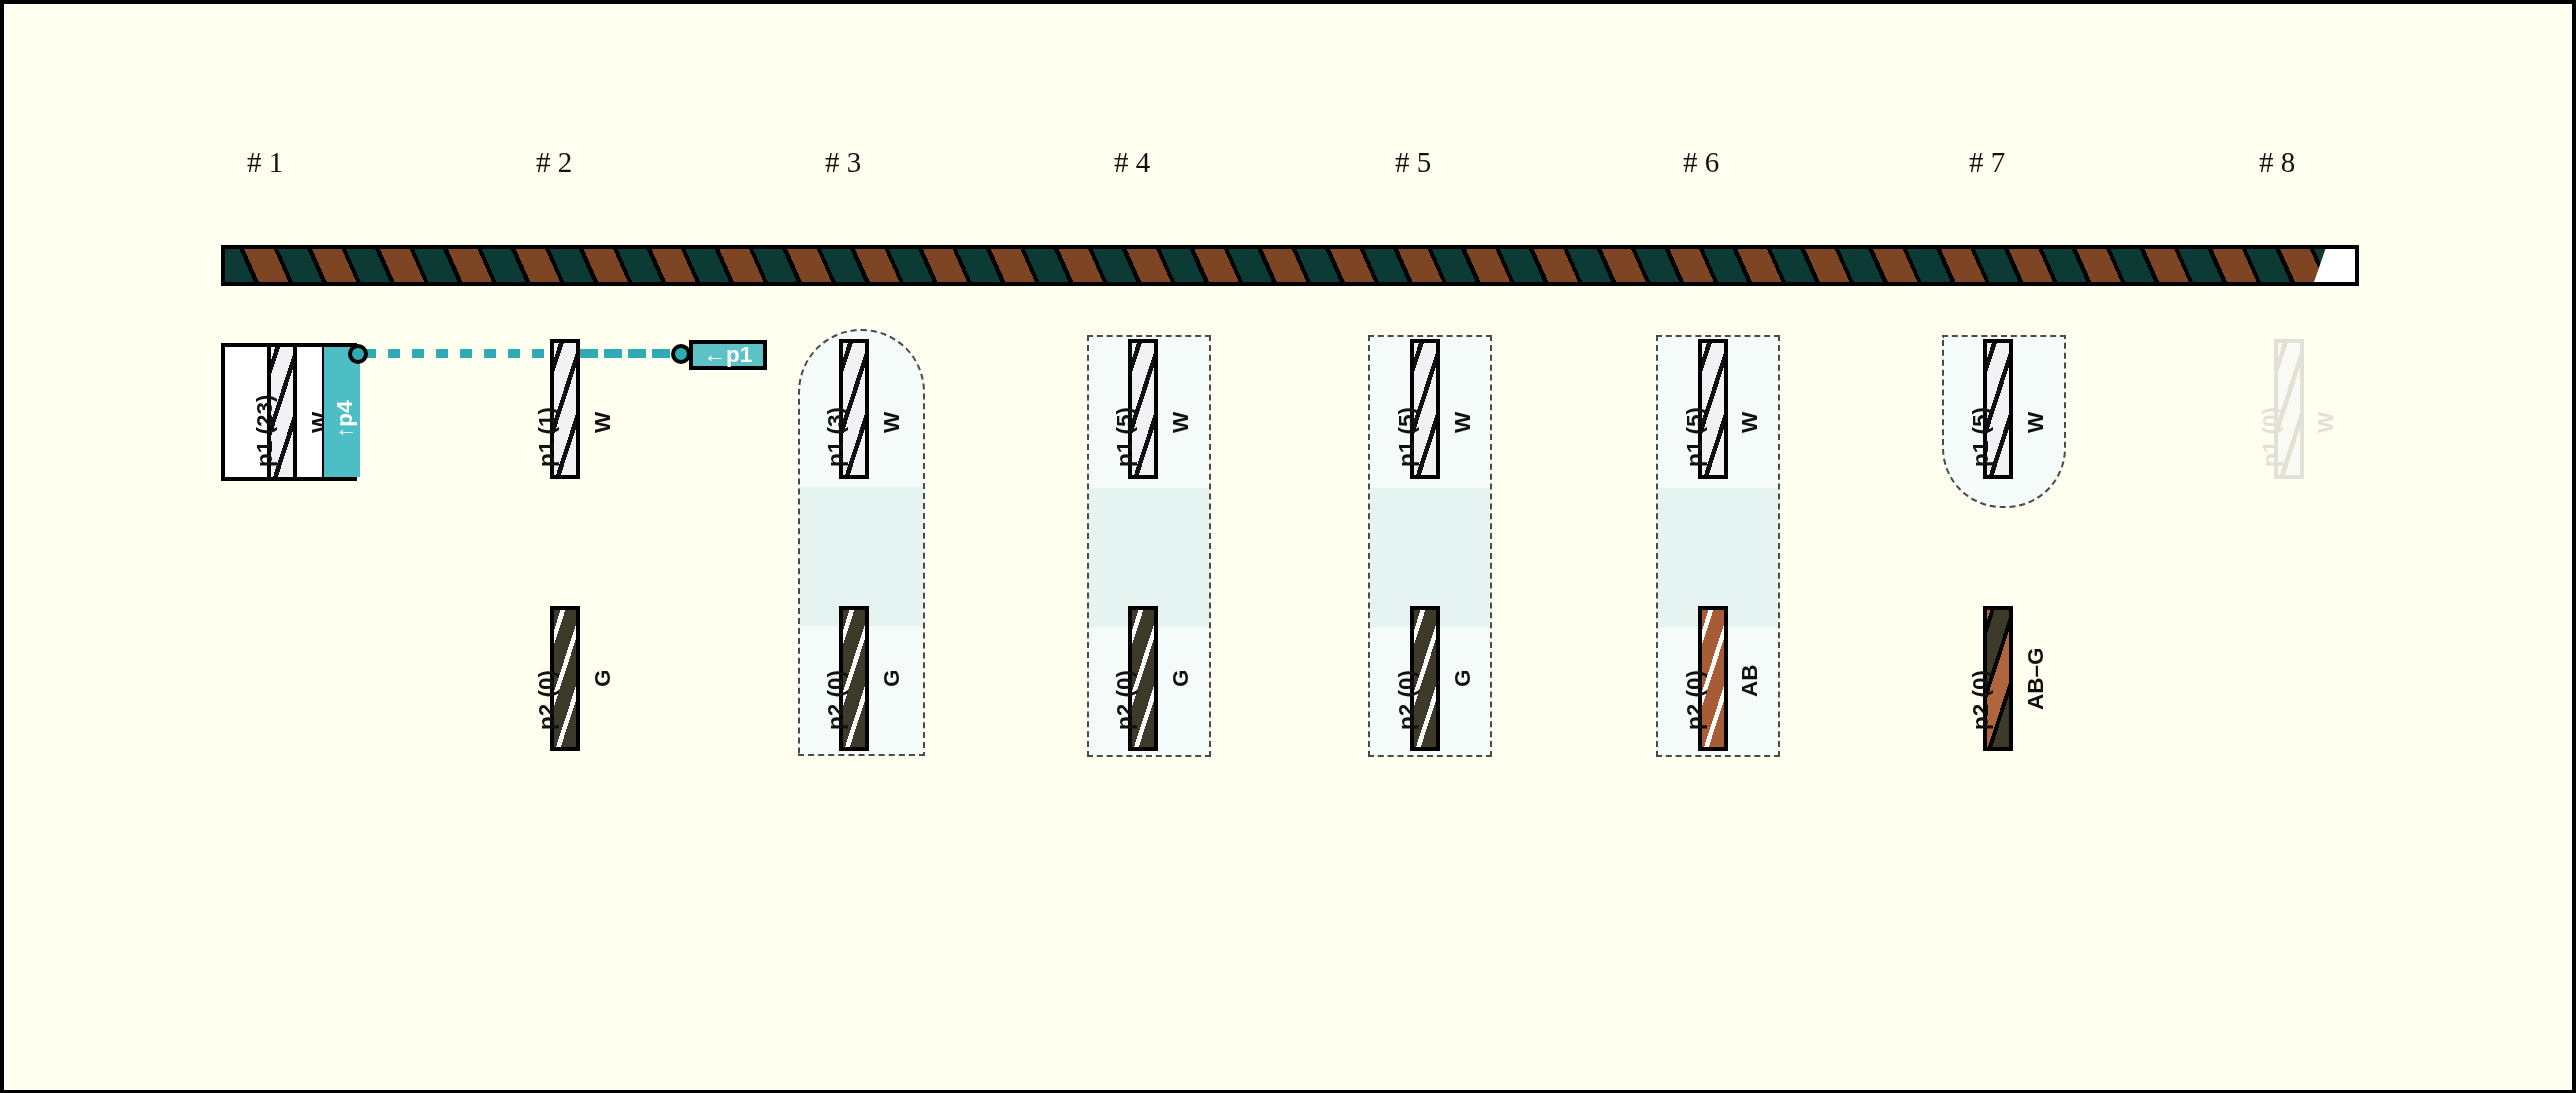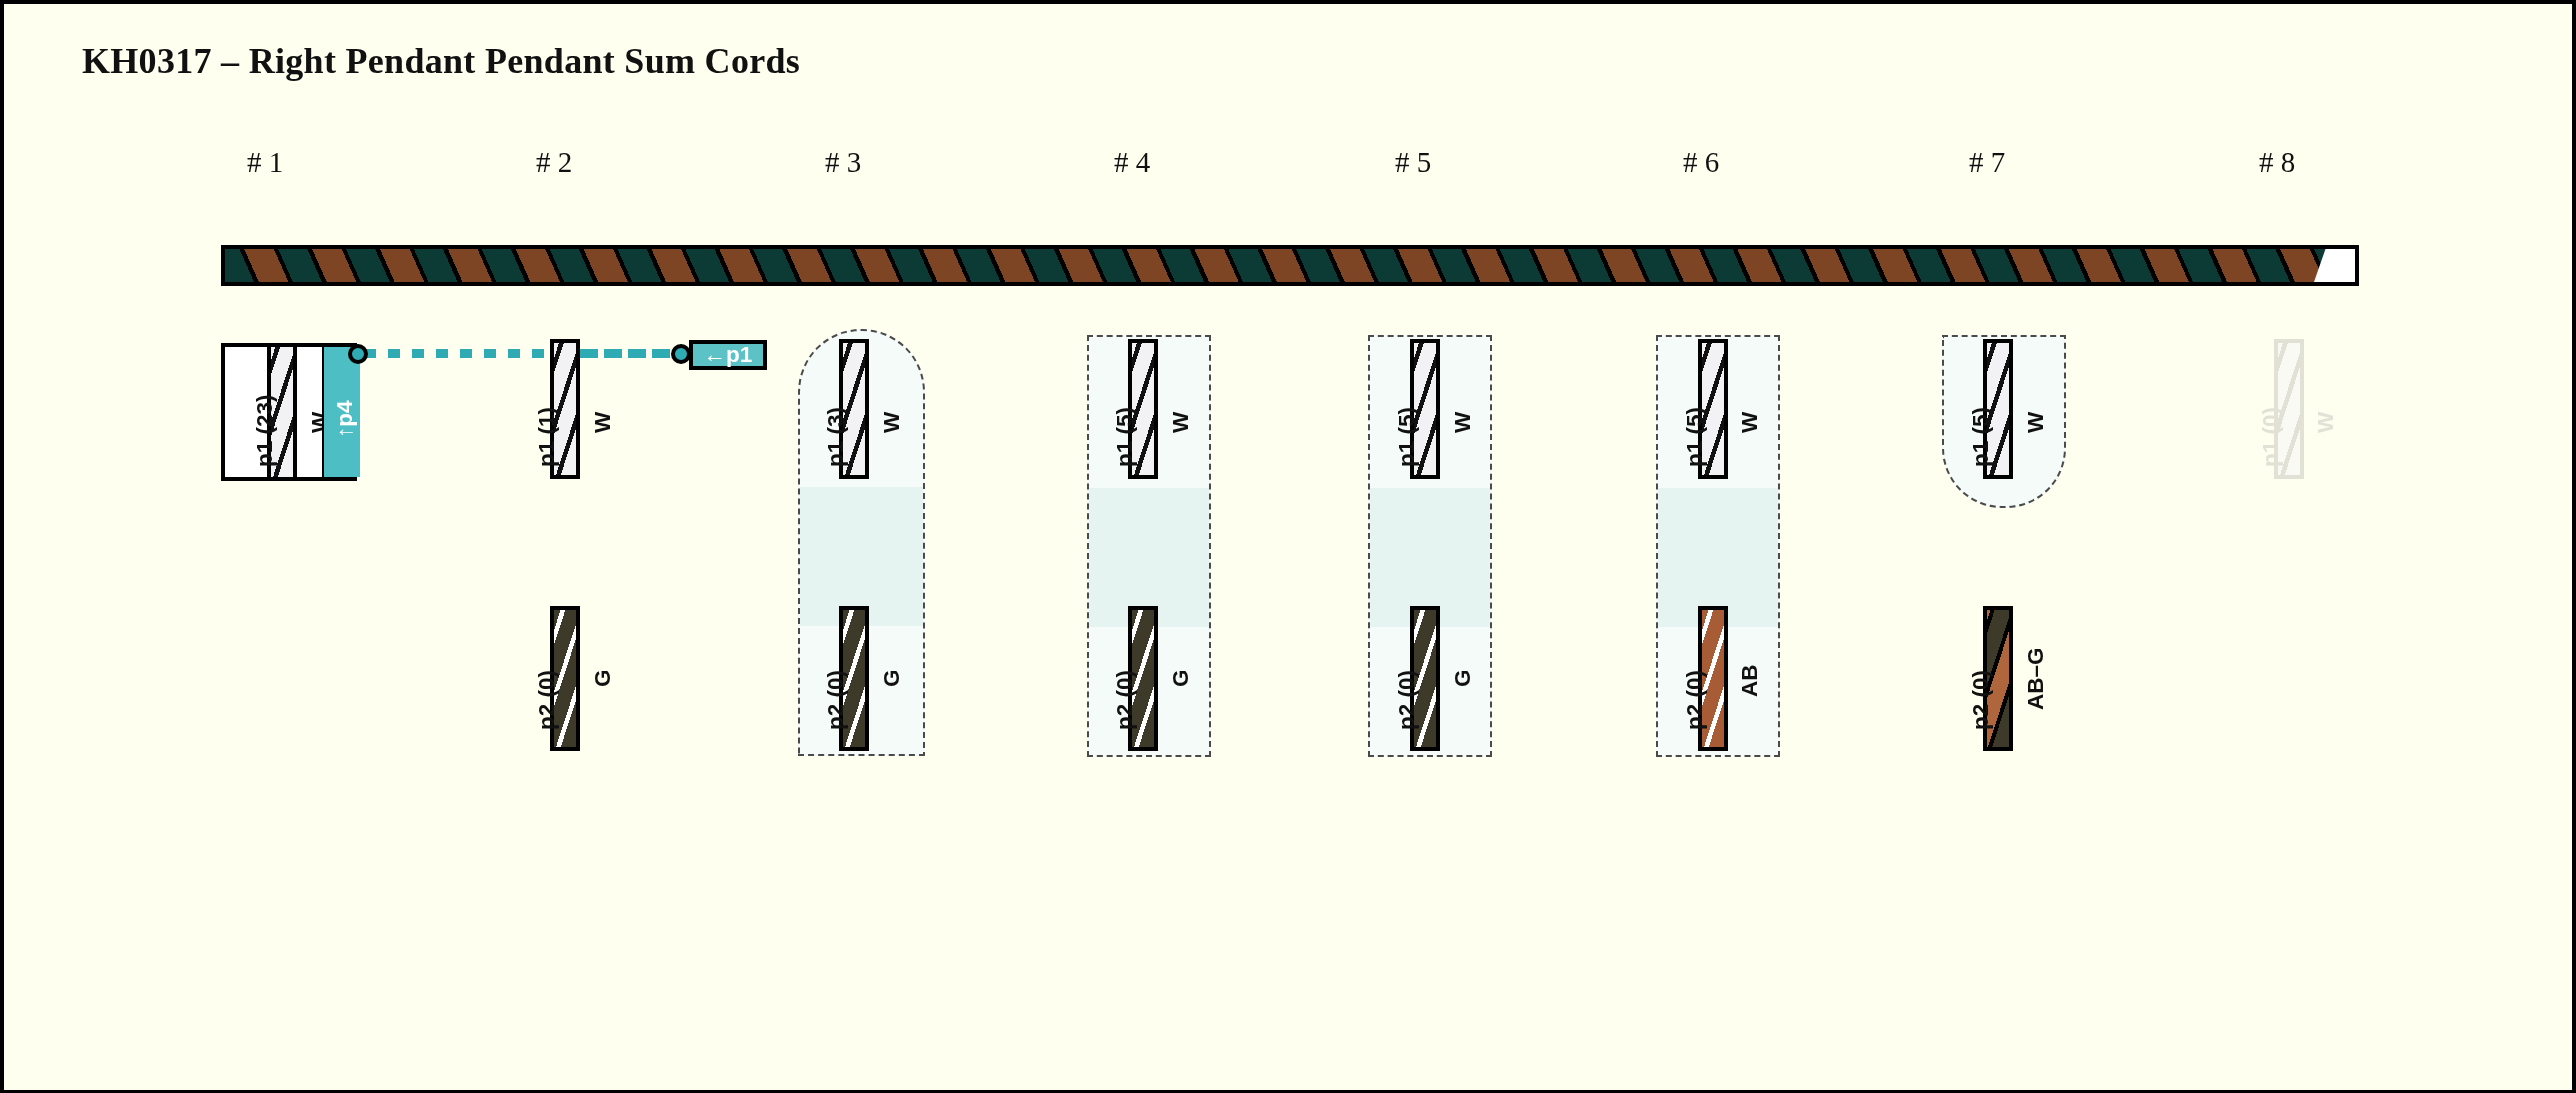--- a/index.html
+++ b/index.html
@@ -153,21 +153,20 @@
     color:#fff;font-size:22.5px;font-weight:700;line-height:22.5px;
     display:flex;align-items:center;
     white-space:nowrap;
   }
 </style>
 </head>
 <body>
 
 <div id="frame">
 
-  <div id="title">KH0317 – Right Pendant Pendant Sum Cords</div>
 
   <div class="colhead" style="left:261px"># 1</div>
   <div class="colhead" style="left:550px"># 2</div>
   <div class="colhead" style="left:839px"># 3</div>
   <div class="colhead" style="left:1128px"># 4</div>
   <div class="colhead" style="left:1409px"># 5</div>
   <div class="colhead" style="left:1697px"># 6</div>
   <div class="colhead" style="left:1983px"># 7</div>
   <div class="colhead" style="left:2273px"># 8</div>
 

